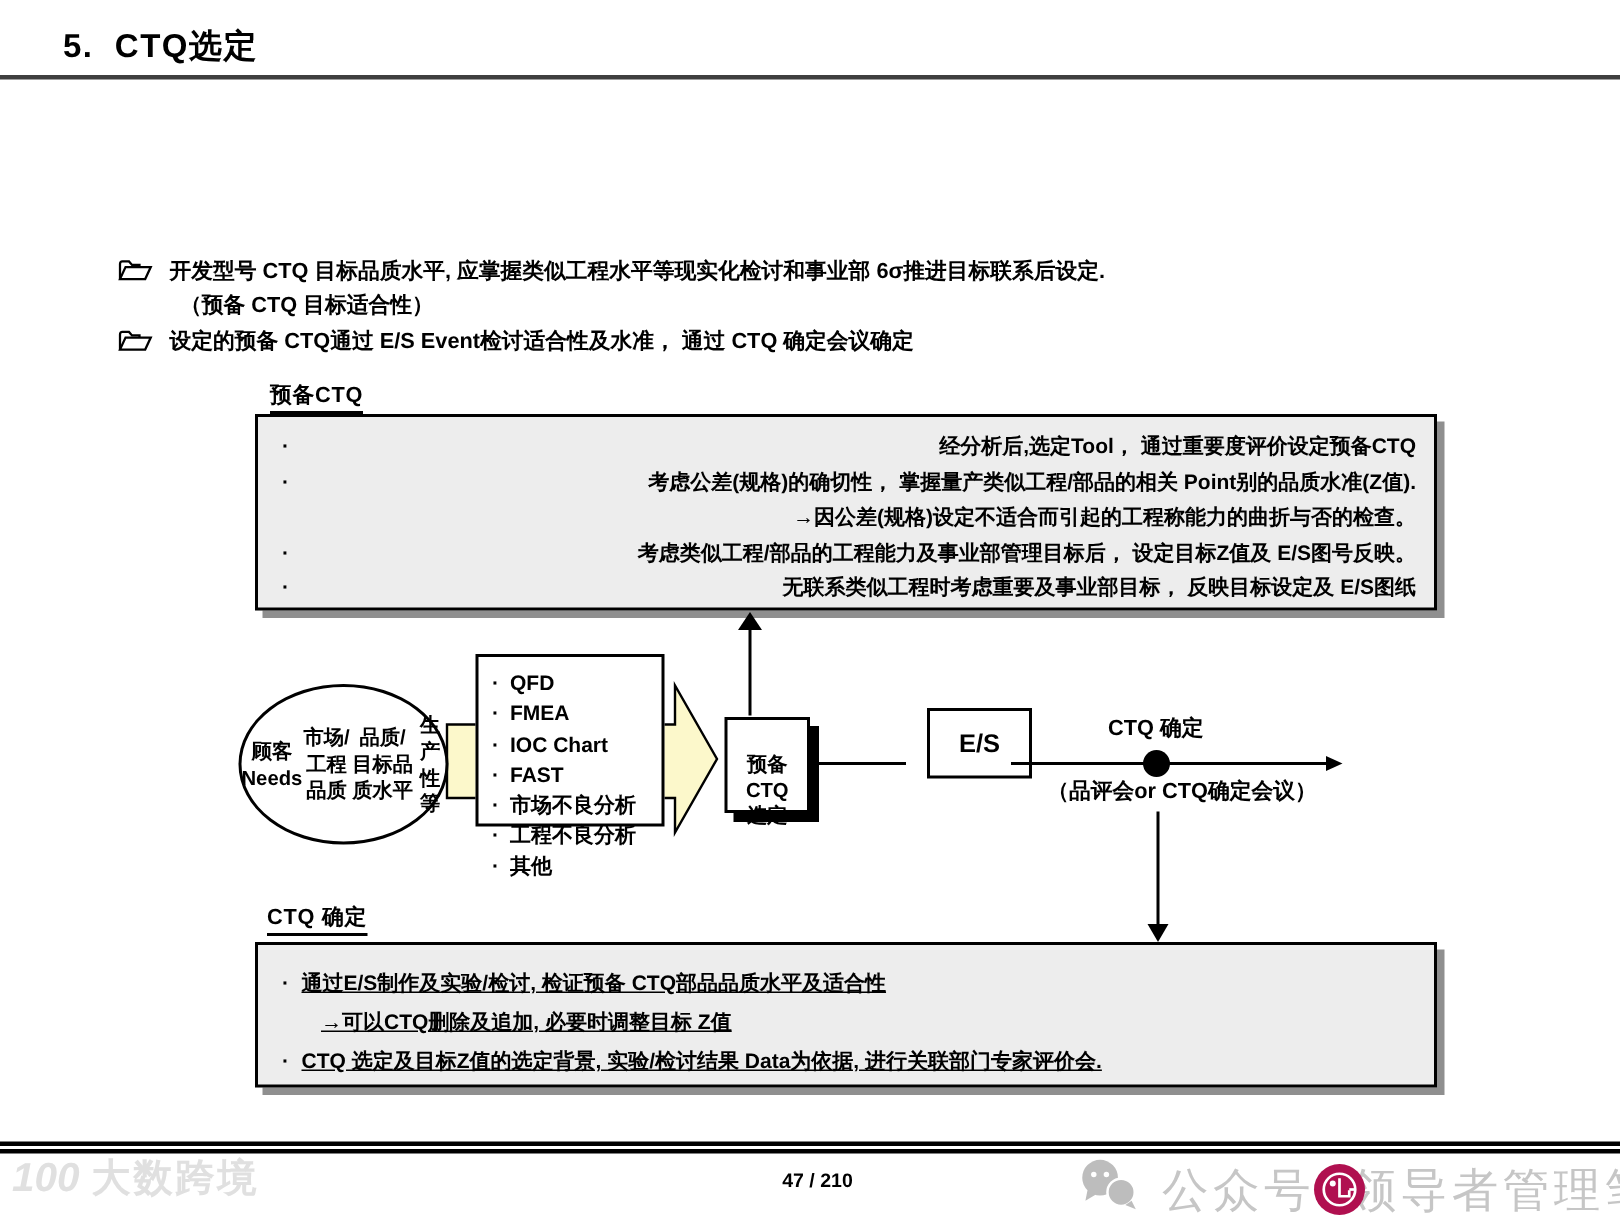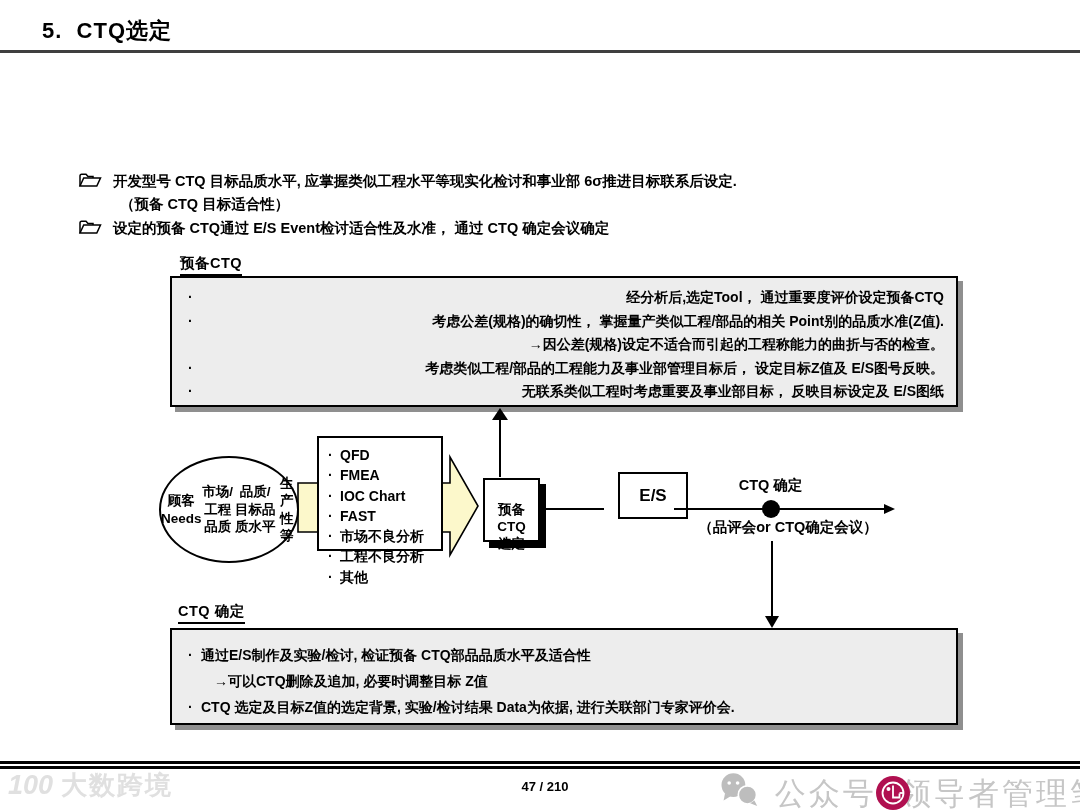--- a/index.html
+++ b/index.html
@@ -24,21 +24,21 @@
   .prep-label{left:180px;top:254px;}
   .confirm-sect-label{left:178px;top:602px;}
 
   
   .gbox{position:absolute;left:170px;width:788px;background:var(--box_fill,#ededed);
         border:2px solid #000;box-shadow:5px 5px 0 0 var(--shadow_gray,#8f8f8f);
         box-sizing:border-box;padding:8px 12px;font-size:14px;}
   .box1{top:276px;height:131px;text-align:right;}
   .box2{top:628px;height:97px;padding-top:12px;}
   .box1 .ln{line-height:23.5px;}
-  .box2 .ln{line-height:26px;}
+  .box2 .ln{line-height:26px;text-decoration:underline;}
   .blt{position:relative;padding-left:17px;}
   .blt::before{content:"·";position:absolute;left:4px;font-weight:900;}
   .sub{padding-left:30px;}
 
   
   .ellipse{position:absolute;left:159px;top:456px;width:140px;height:107px;background:#fff;
            border:2px solid #000;border-radius:50%;z-index:3;display:flex;flex-direction:row;
            align-items:center;justify-content:center;font-size:13.5px;line-height:17.5px;text-align:center;box-sizing:border-box;}
   .yarrow{position:absolute;left:296px;top:454px;z-index:1;}
   .tools-box{position:absolute;left:317px;top:436px;width:126px;height:115px;background:#fff;

